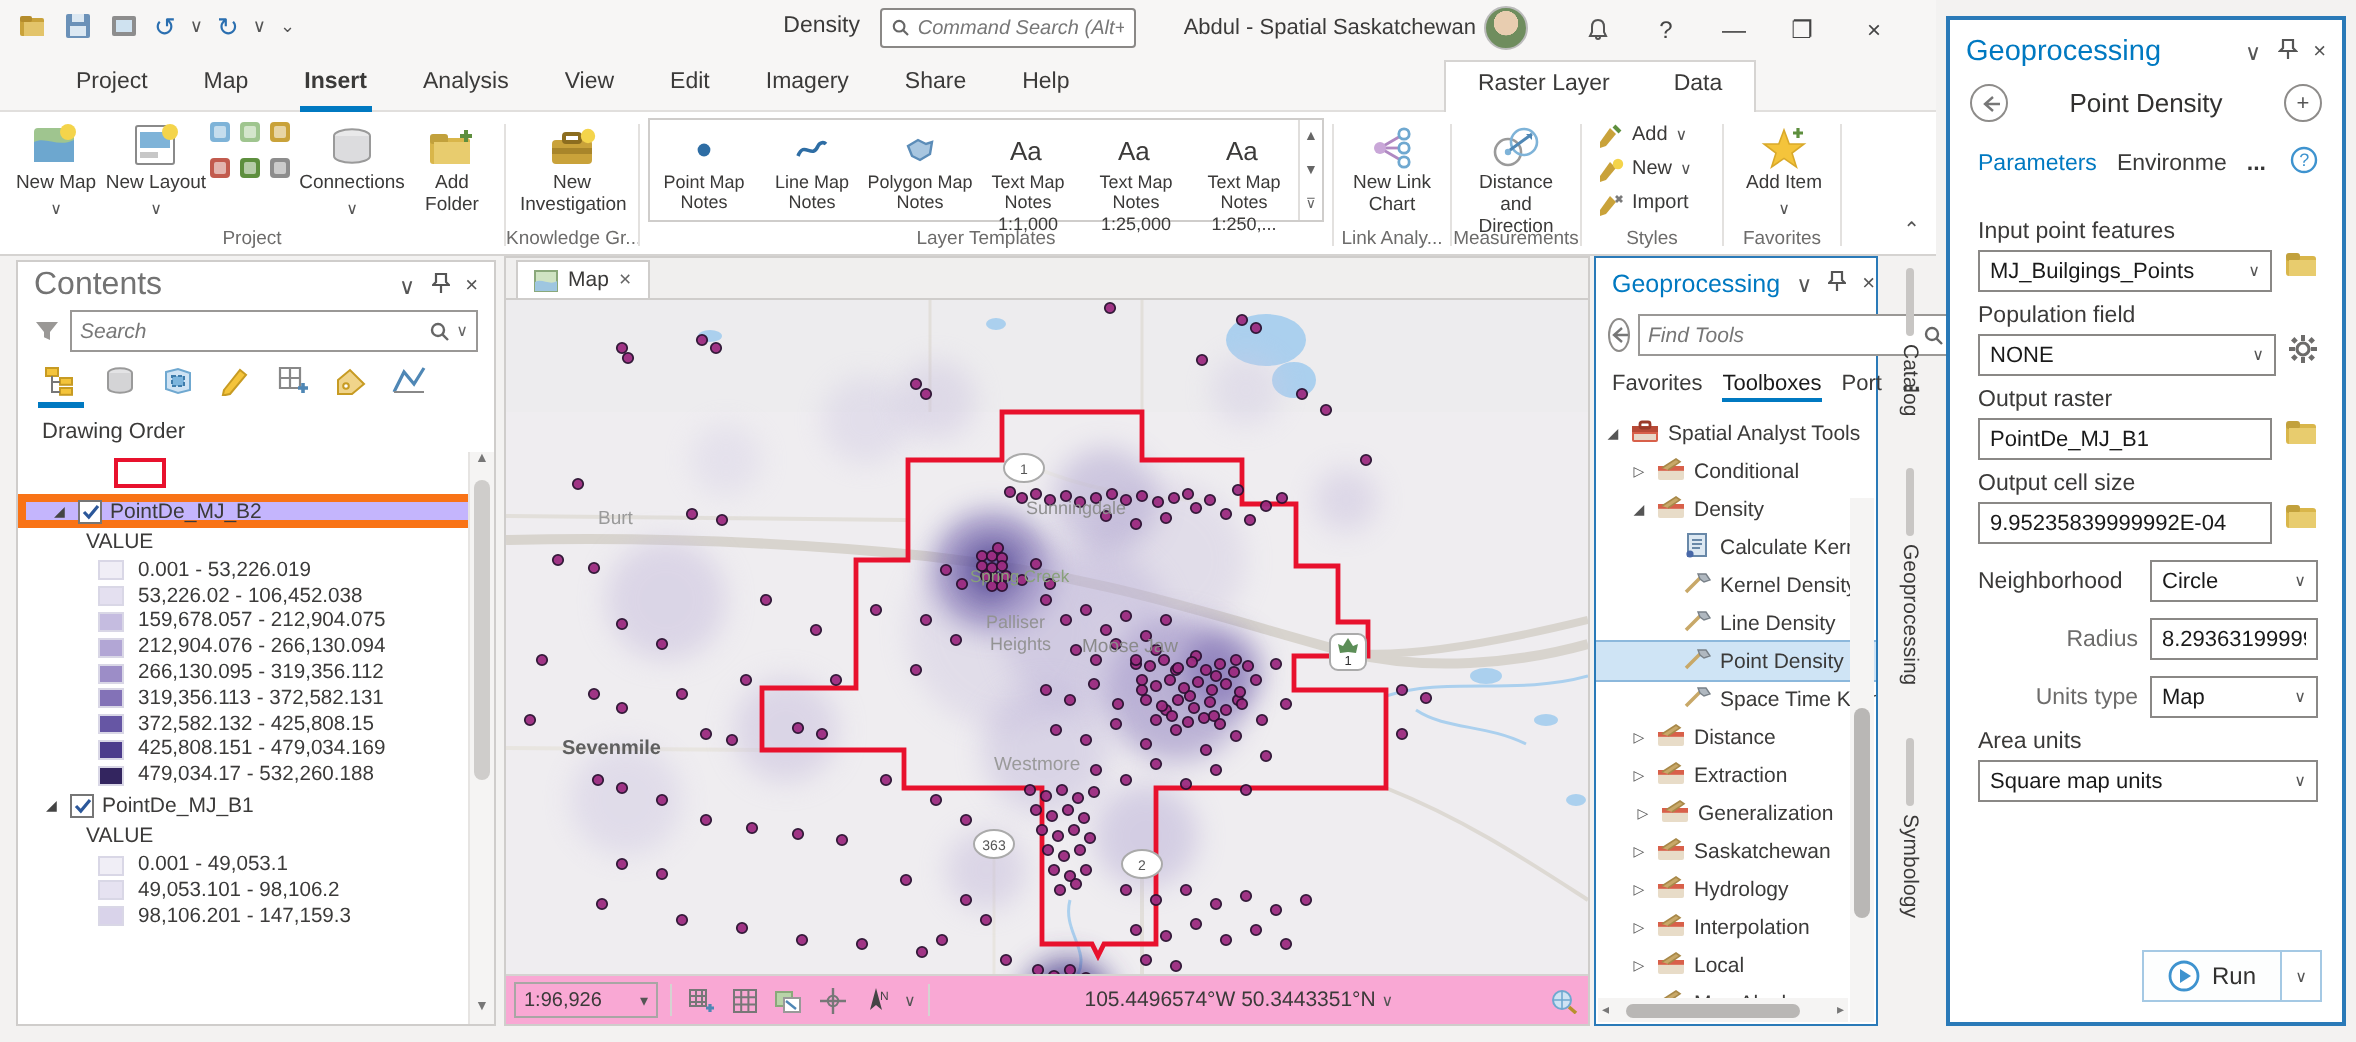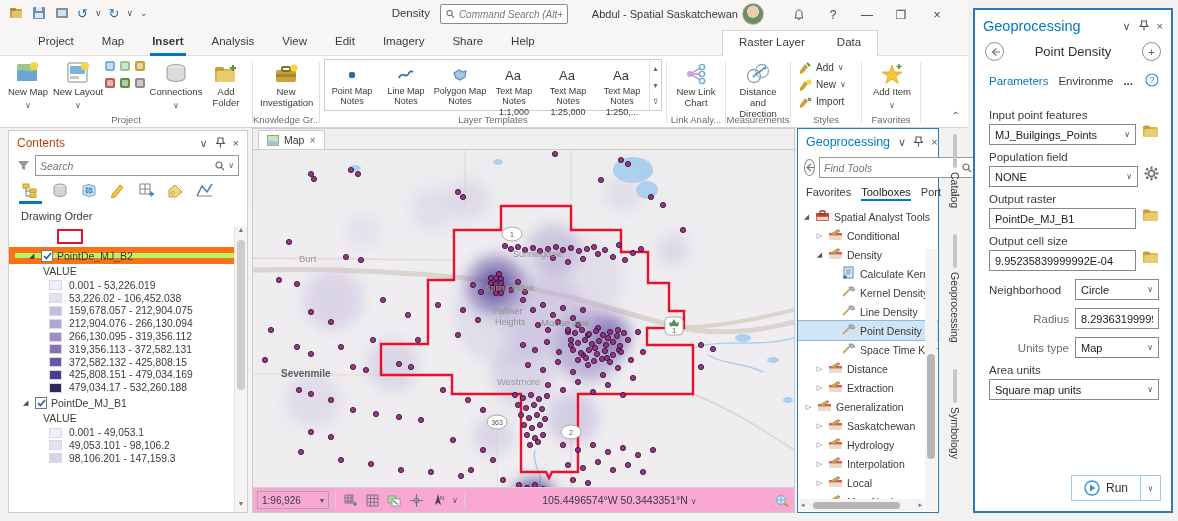--- a/index.html
+++ b/index.html
@@ -47,36 +47,36 @@
   .gitem .glab { font-size:9px; color:#3b3a39; line-height:1.15; }
   .gscroll { width:13px; border-left:1px solid #e0dedc; display:flex; flex-direction:column; }
   .gscroll div { flex:1; display:flex; align-items:center; justify-content:center; font-size:7px; color:#666; }
   .smallrow { display:flex; align-items:center; gap:4px; font-size:10px; color:#3b3a39; height:17px; }
   .collapse-chevron { position:absolute; right:8px; bottom:6px; color:#555; font-size:10px; }
 
   
   .pane { position:absolute; background:#fff; border:1px solid #cfcdcb; }
   .bluepane { border:1px solid #2a7ab8; }
   .pane-header { display:flex; align-items:center; padding:0 8px; height:24px; }
-  .pane-title { font-size:12px; color:#c2410c; flex:1; }
+  .pane-title { font-size:16px; color:#737373; flex:1; }
   .pane-ctrl { color:#555; font-size:11px; margin-left:8px; }
   .searchbox { display:flex; align-items:center; border:1px solid #9a9896; background:#fff; height:21px; padding:0 4px; gap:3px; }
   .searchbox input { border:none; outline:none; flex:1; min-width:0; font-size:10.5px; font-family:inherit; background:transparent; }
 
   
   #contents { left:8px; top:130px; width:240px; height:383px; }
   .ctoolbar { display:flex; gap:10px; padding:5px 10px 2px 12px; align-items:center; }
   .ctoolbar .cticon { width:19px; height:19px; position:relative; display:flex; align-items:center; justify-content:center; }
   .ctoolbar .cticon.active::after { content:""; position:absolute; left:-2px; right:-2px; bottom:-4px; height:3px; background:#0079c1; }
   .draworder { font-size:11px; color:#3b3a39; padding:8px 0 4px 12px; }
   .layertree { position:relative; font-size:10.5px; color:#3b3a39; }
   .lrow { display:flex; align-items:center; height:17px; padding-left:14px; gap:4px; }
   .lrow .exp { width:8px; font-size:7px; color:#444; }
   .cbx { width:12px; height:12px; border:1px solid #767676; background:#fff; display:inline-flex; align-items:center; justify-content:center; }
-  .lrow.selected { background:#bef264; border:6px solid #f97316; }
+  .lrow.selected { background:#c4b5fd; border:4px solid #f97316; }
   .value-label { padding-left:34px; height:15px; line-height:15px; color:#3b3a39; }
   .classrow { display:flex; align-items:center; gap:7px; height:12.8px; padding-left:40px; }
   .classrow .sw { width:13px; height:10px; border:1px solid #d9d7e6; }
   .classrow .rng { white-space:nowrap; font-size:10.3px; }
   .redswatch { width:26px; height:15px; border:2px solid #e8112d; margin:3px 0 3px 48px; background:transparent; }
   .vscroll { position:absolute; right:0; top:95px; bottom:0; width:13px; background:#f5f4f3; border-left:1px solid #e6e4e2; }
   .vscroll .thumb { position:absolute; left:2px; right:2px; border-radius:4px; background:#cfcdcb; }
   .vscroll .sarrow { position:absolute; left:0; right:0; height:12px; text-align:center; font-size:7px; color:#777; }
 
   
@@ -1050,21 +1050,21 @@
         </div>
         <div class="trow" style="padding-left: 17px;">
           <span class="exp">▷</span>
           <span><svg width="15" height="13" viewBox="0 0 15 13">
               <rect x="1" y="5" width="13" height="7" rx="1" fill="#e8dcc8"></rect>
               <rect x="1" y="5" width="13" height="2.4" fill="#d8604a"></rect>
               <path d="M3,6 L10,1.5 l2,1.4 L6,7" fill="#c8a868" stroke="#a88848" stroke-width="0.8"></path>
             </svg></span>
           <span>Extraction</span>
         </div>
-        <div class="trow" style="padding-left: 6px;">
+        <div class="trow" style="padding-left: 19px;">
           <span class="exp">▷</span>
           <span><svg width="15" height="13" viewBox="0 0 15 13">
               <rect x="1" y="5" width="13" height="7" rx="1" fill="#e8dcc8"></rect>
               <rect x="1" y="5" width="13" height="2.4" fill="#d8604a"></rect>
               <path d="M3,6 L10,1.5 l2,1.4 L6,7" fill="#c8a868" stroke="#a88848" stroke-width="0.8"></path>
             </svg></span>
           <span>Generalization</span>
         </div>
         <div class="trow" style="padding-left: 17px;">
           <span class="exp">▷</span>

